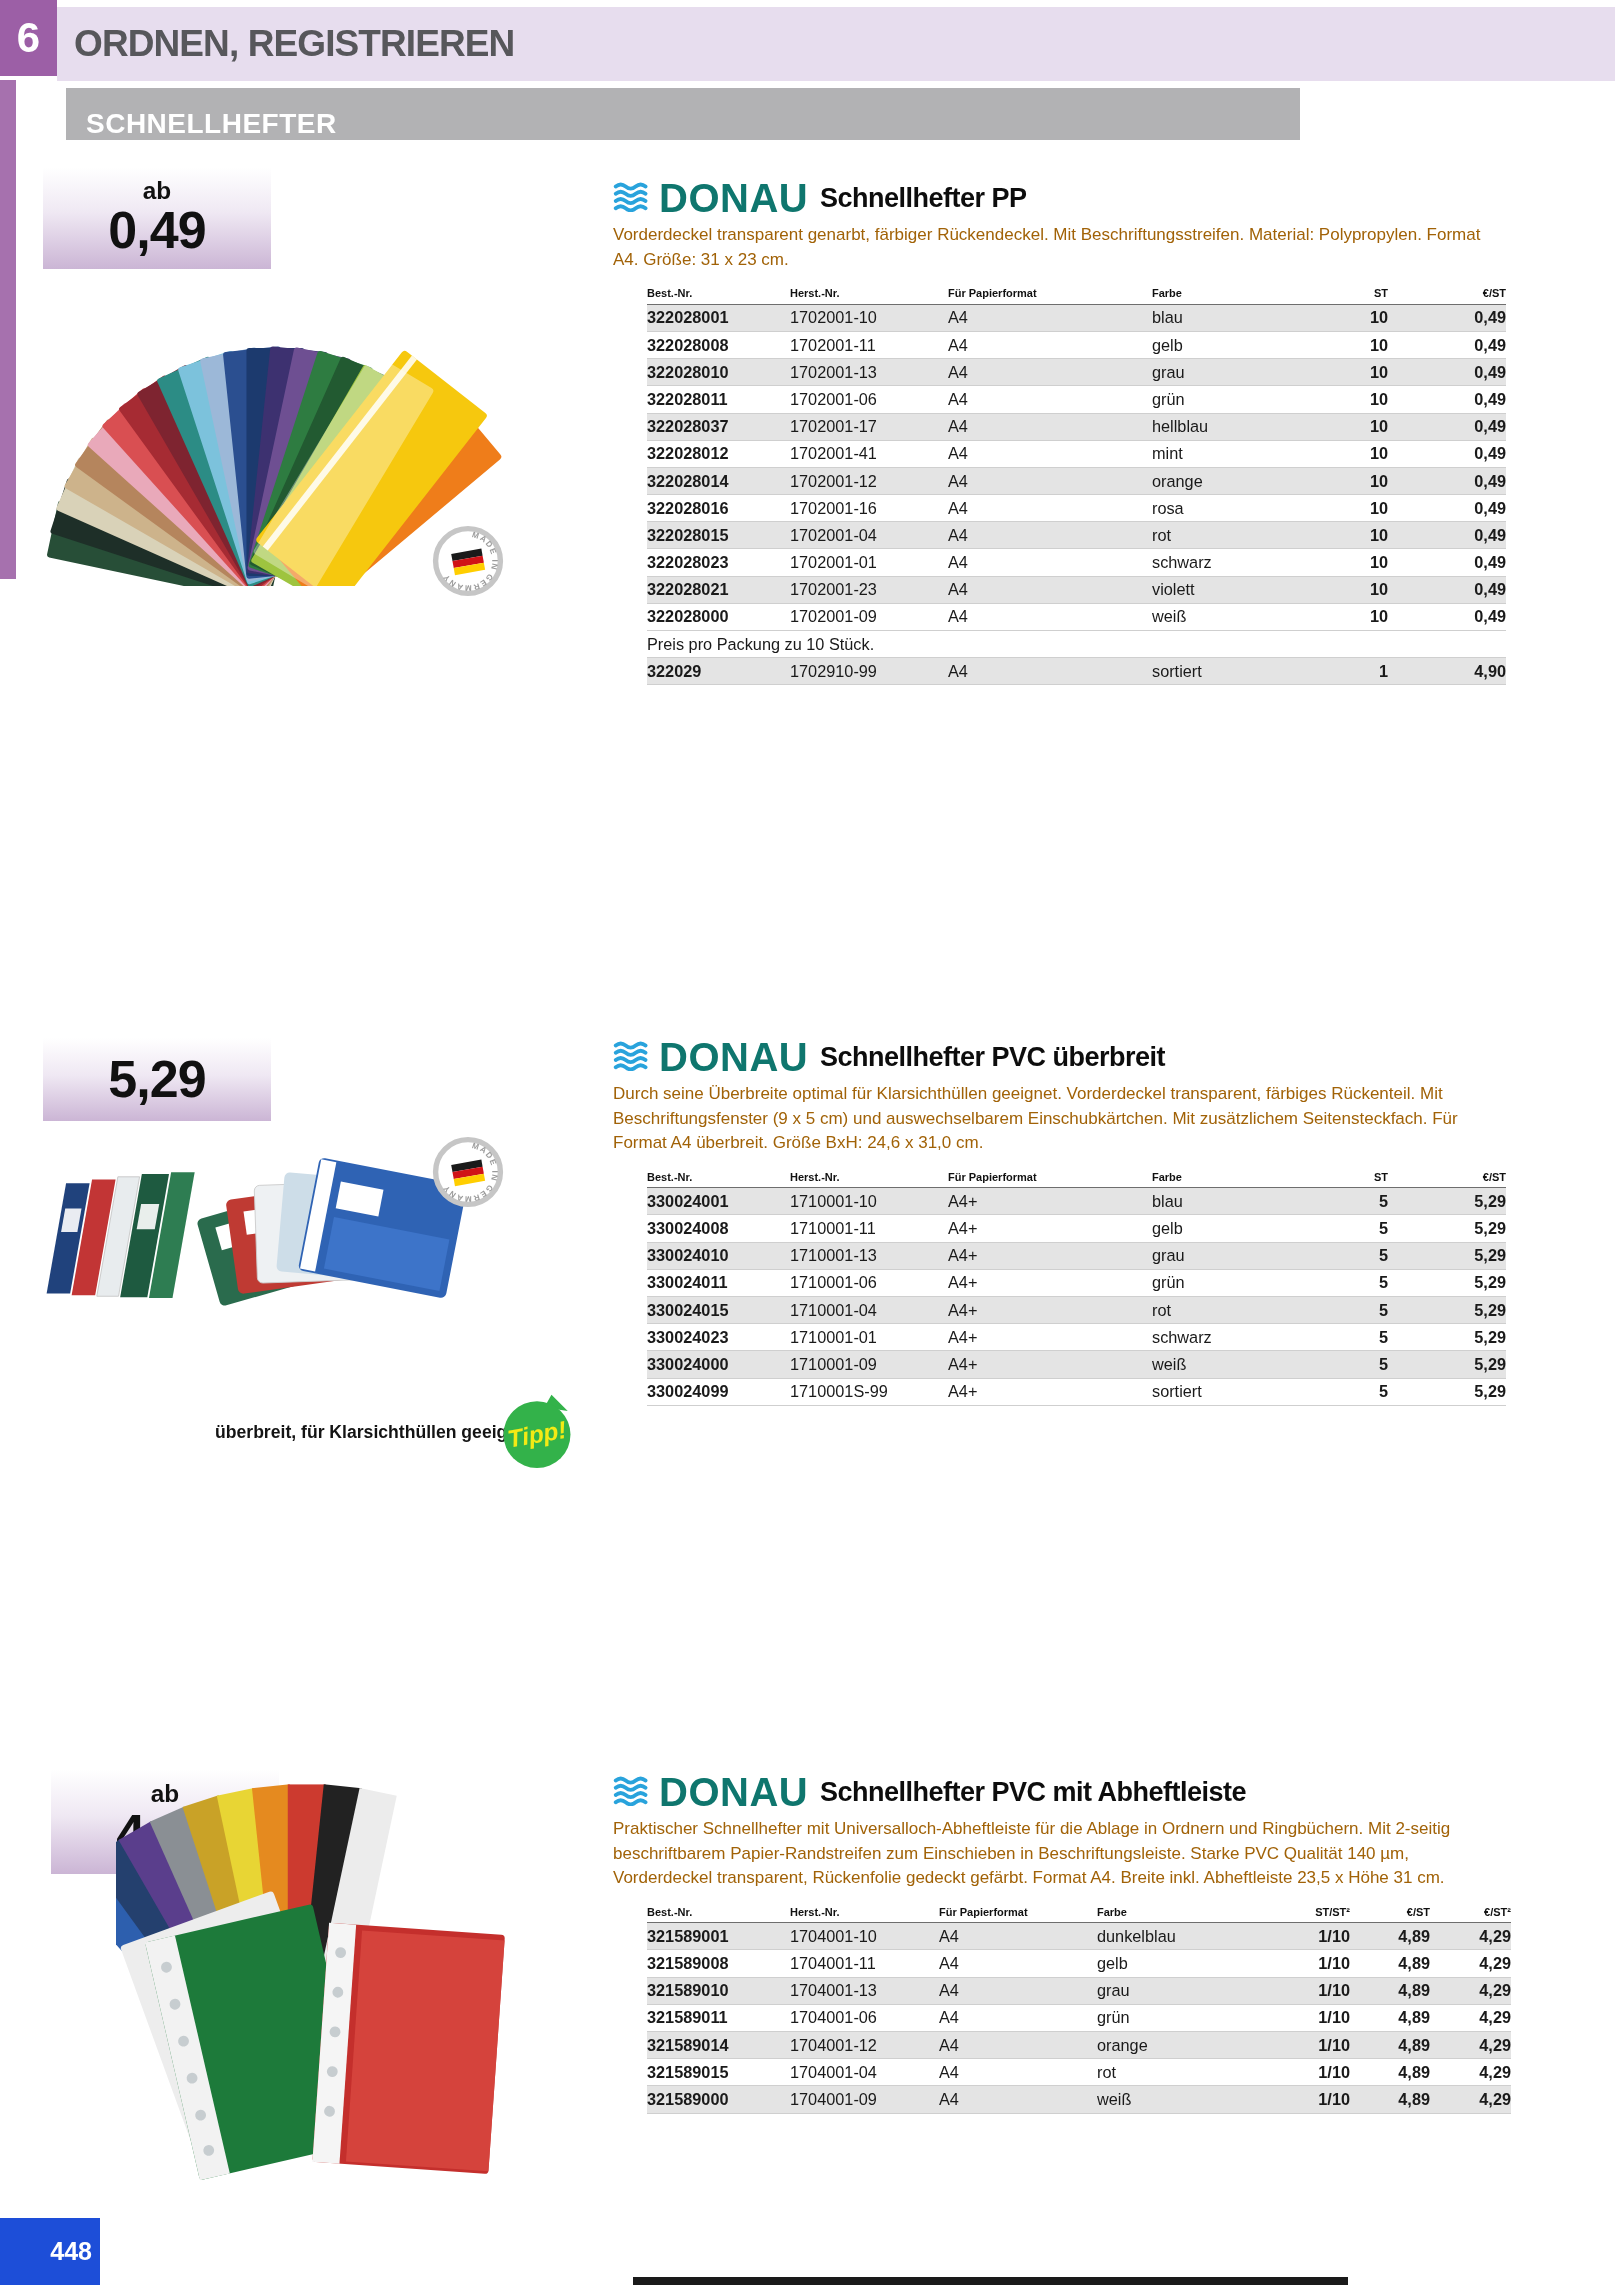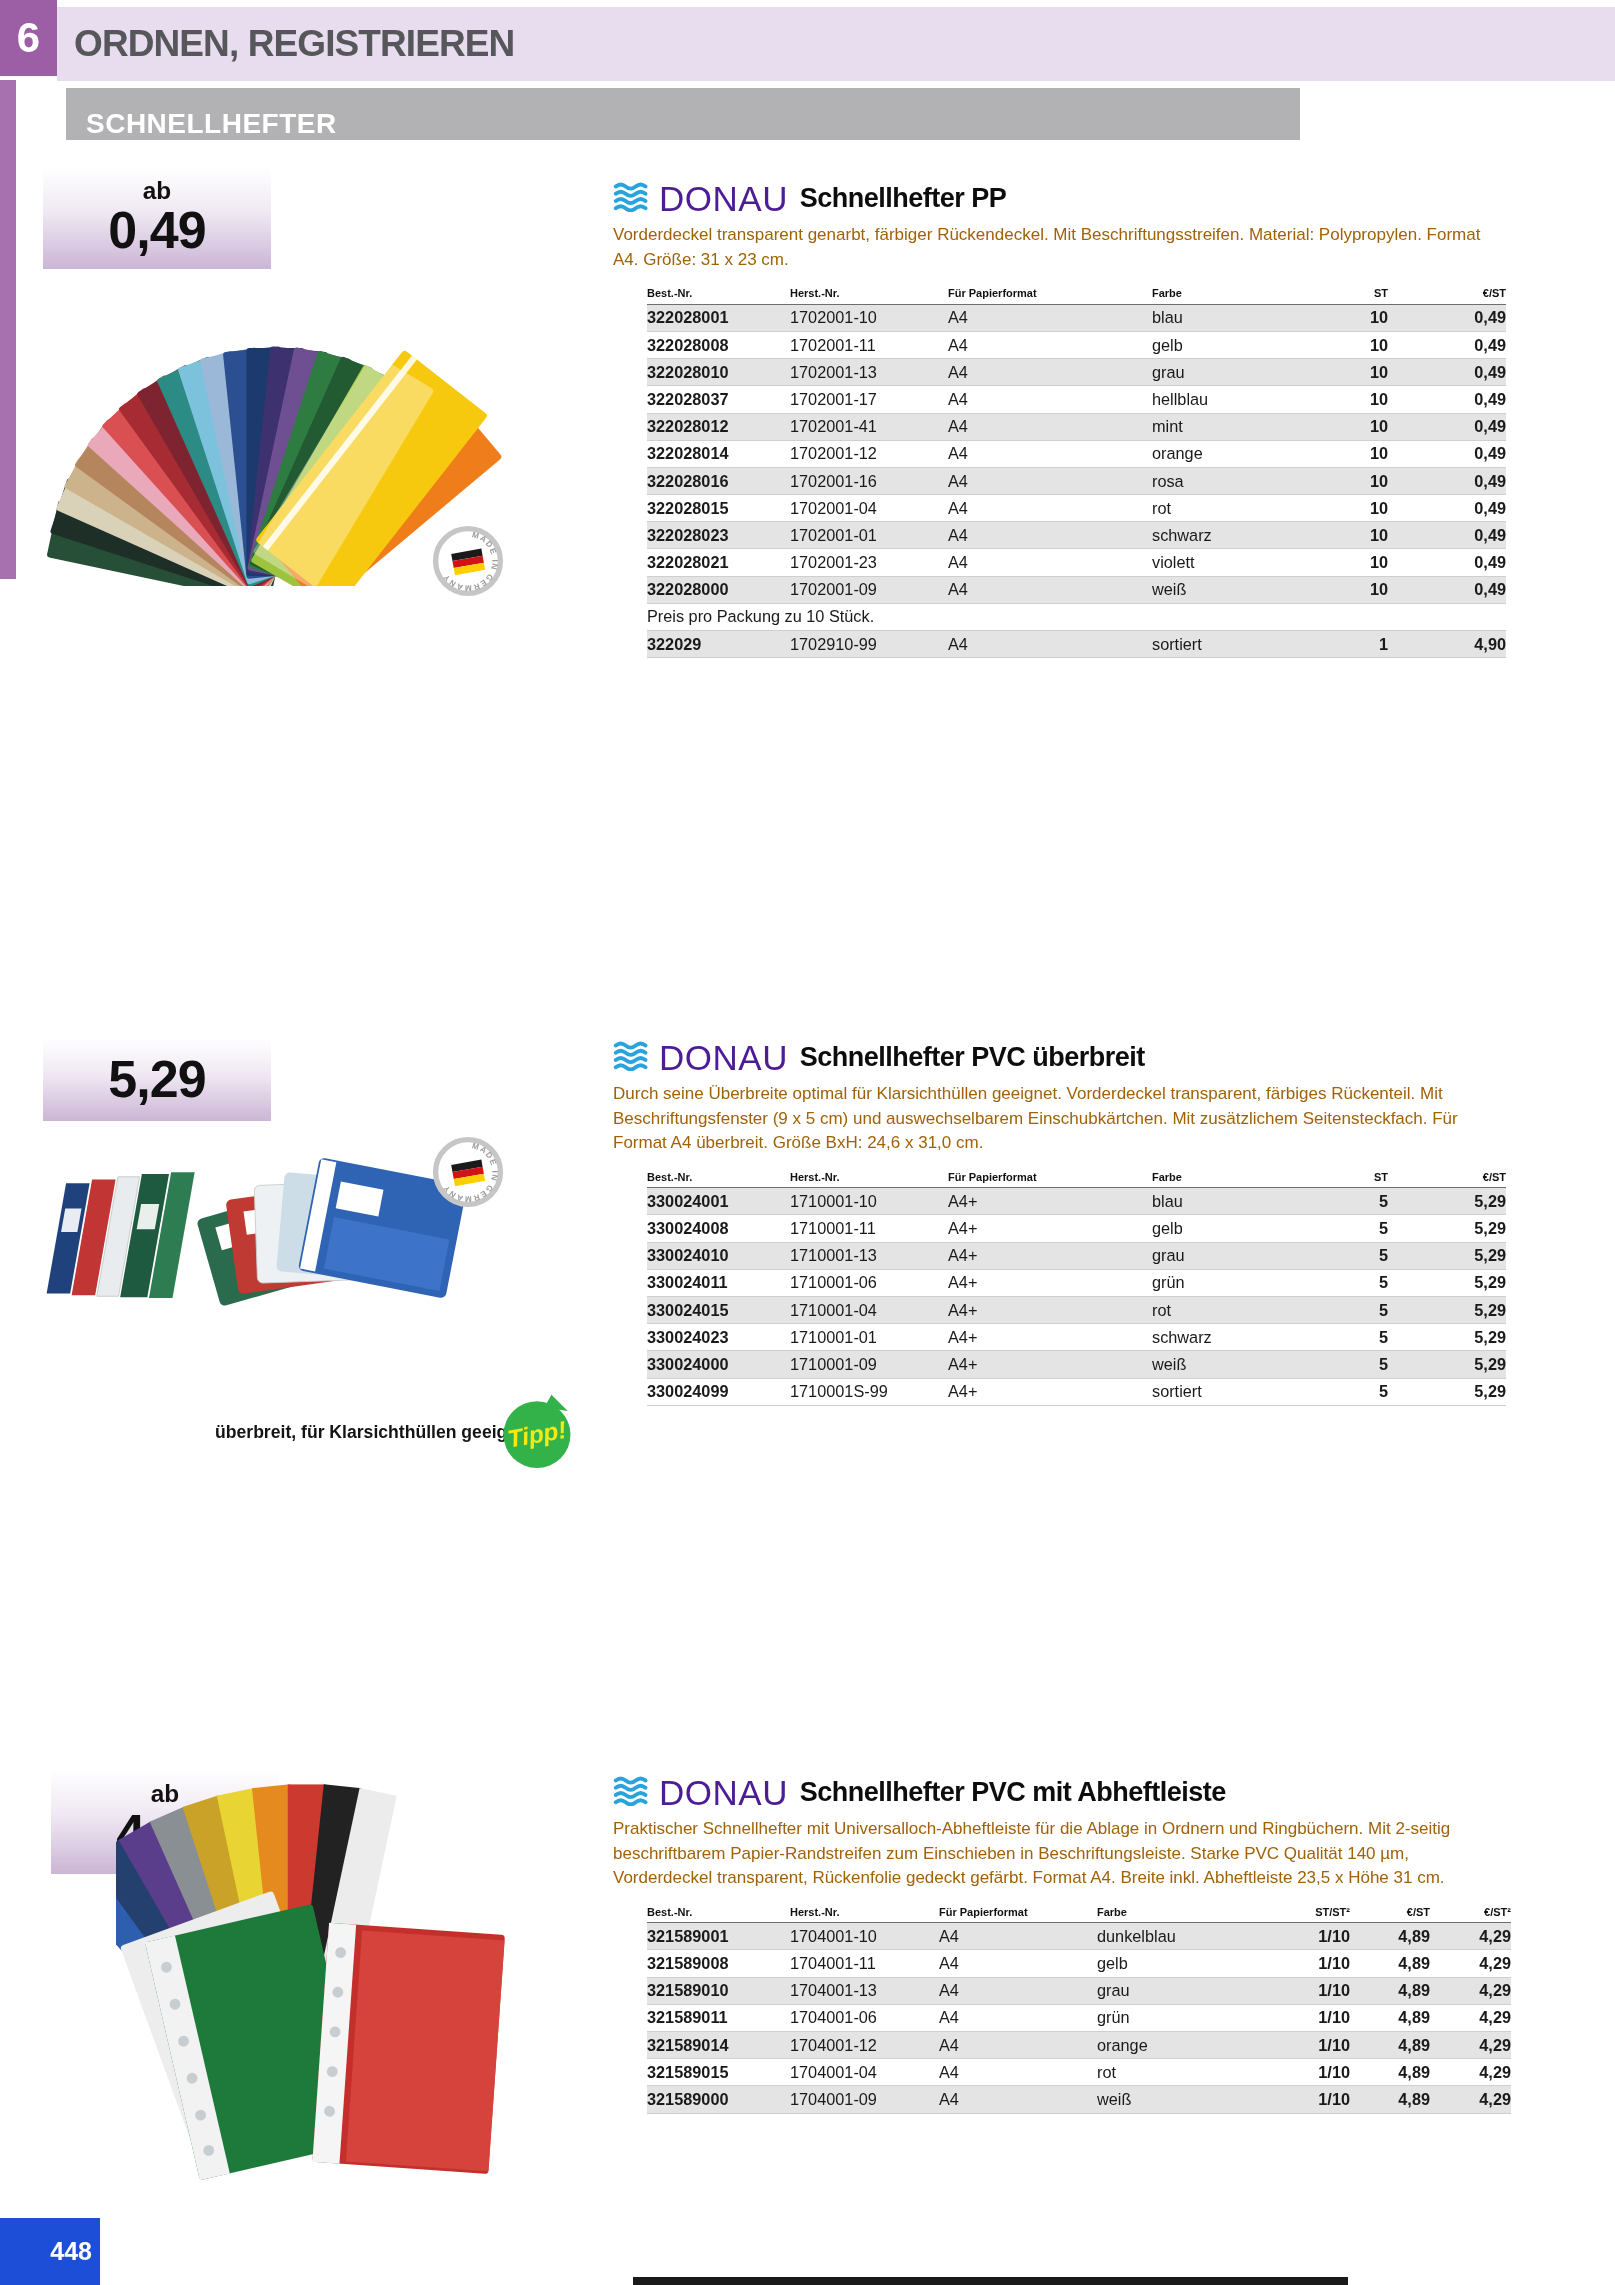--- a/index.html
+++ b/index.html
@@ -21,21 +21,21 @@
 
   
   .price-box{width:228px;background:linear-gradient(to bottom,#ffffff 0%,#efe8f3 45%,#cbb5d5 100%);
              display:flex;flex-direction:column;align-items:center;justify-content:center;}
   .price-ab{font-size:24.4px;font-weight:bold;line-height:1;color:#111;}
   .price-val{font-size:52px;font-weight:bold;line-height:1.05;color:#111;letter-spacing:-0.9px;}
 
   
   .info{width:896px;}
   .brand-row{display:flex;align-items:center;gap:8.1px;height:34px;}
-  .donau-text{font-size:35px;font-weight:normal;color:#4c1d95;letter-spacing:0.5px;line-height:1;}
+  .donau-text{font-size:40px;font-weight:bold;color:#0f766e;letter-spacing:0.5px;line-height:1;}
   .prod-title{font-size:27px;font-weight:bold;color:#0d0d0d;letter-spacing:-0.5px;line-height:1;margin-left:3.6px;}
   .desc{margin:8.1px 0 0 0;width:891px;font-size:17px;line-height:24.4px;color:#a16207;}
 
   
   .ptable{border-collapse:collapse;margin-top:13.6px;margin-left:34px;border-bottom:1.8px solid #a6a6a6;}
   .ptable th{text-align:left;font-weight:bold;font-size:11px;color:#111;
              padding:1.8px 0 4.5px 0;border-bottom:1.4px solid #6e6e6e;}
   .ptable th:nth-child(n+5){text-align:right;}
   .ptable td{font-size:16.3px;padding:3.6px 0;border-bottom:0.9px solid #cfcfcf;line-height:19px;}
   .ptable tbody.zebra tr:nth-child(odd) td{background:#e4e4e4;}
@@ -177,20 +177,28 @@
         </tr>
           <tr>
           <td class="c-bold">322028010</td>
           <td>1702001-13</td>
           <td>A4</td>
           <td>grau</td>
           <td class="c-r c-bold">10</td>
           <td class="c-r c-bold">0,49</td>
         </tr>
           <tr>
+          <td class="c-bold">322028011</td>
+          <td>1702001-06</td>
+          <td>A4</td>
+          <td>grün</td>
+          <td class="c-r c-bold">10</td>
+          <td class="c-r c-bold">0,49</td>
+        </tr>
+          <tr>
           <td class="c-bold">322028037</td>
           <td>1702001-17</td>
           <td>A4</td>
           <td>hellblau</td>
           <td class="c-r c-bold">10</td>
           <td class="c-r c-bold">0,49</td>
         </tr>
           <tr>
           <td class="c-bold">322028012</td>
           <td>1702001-41</td>

